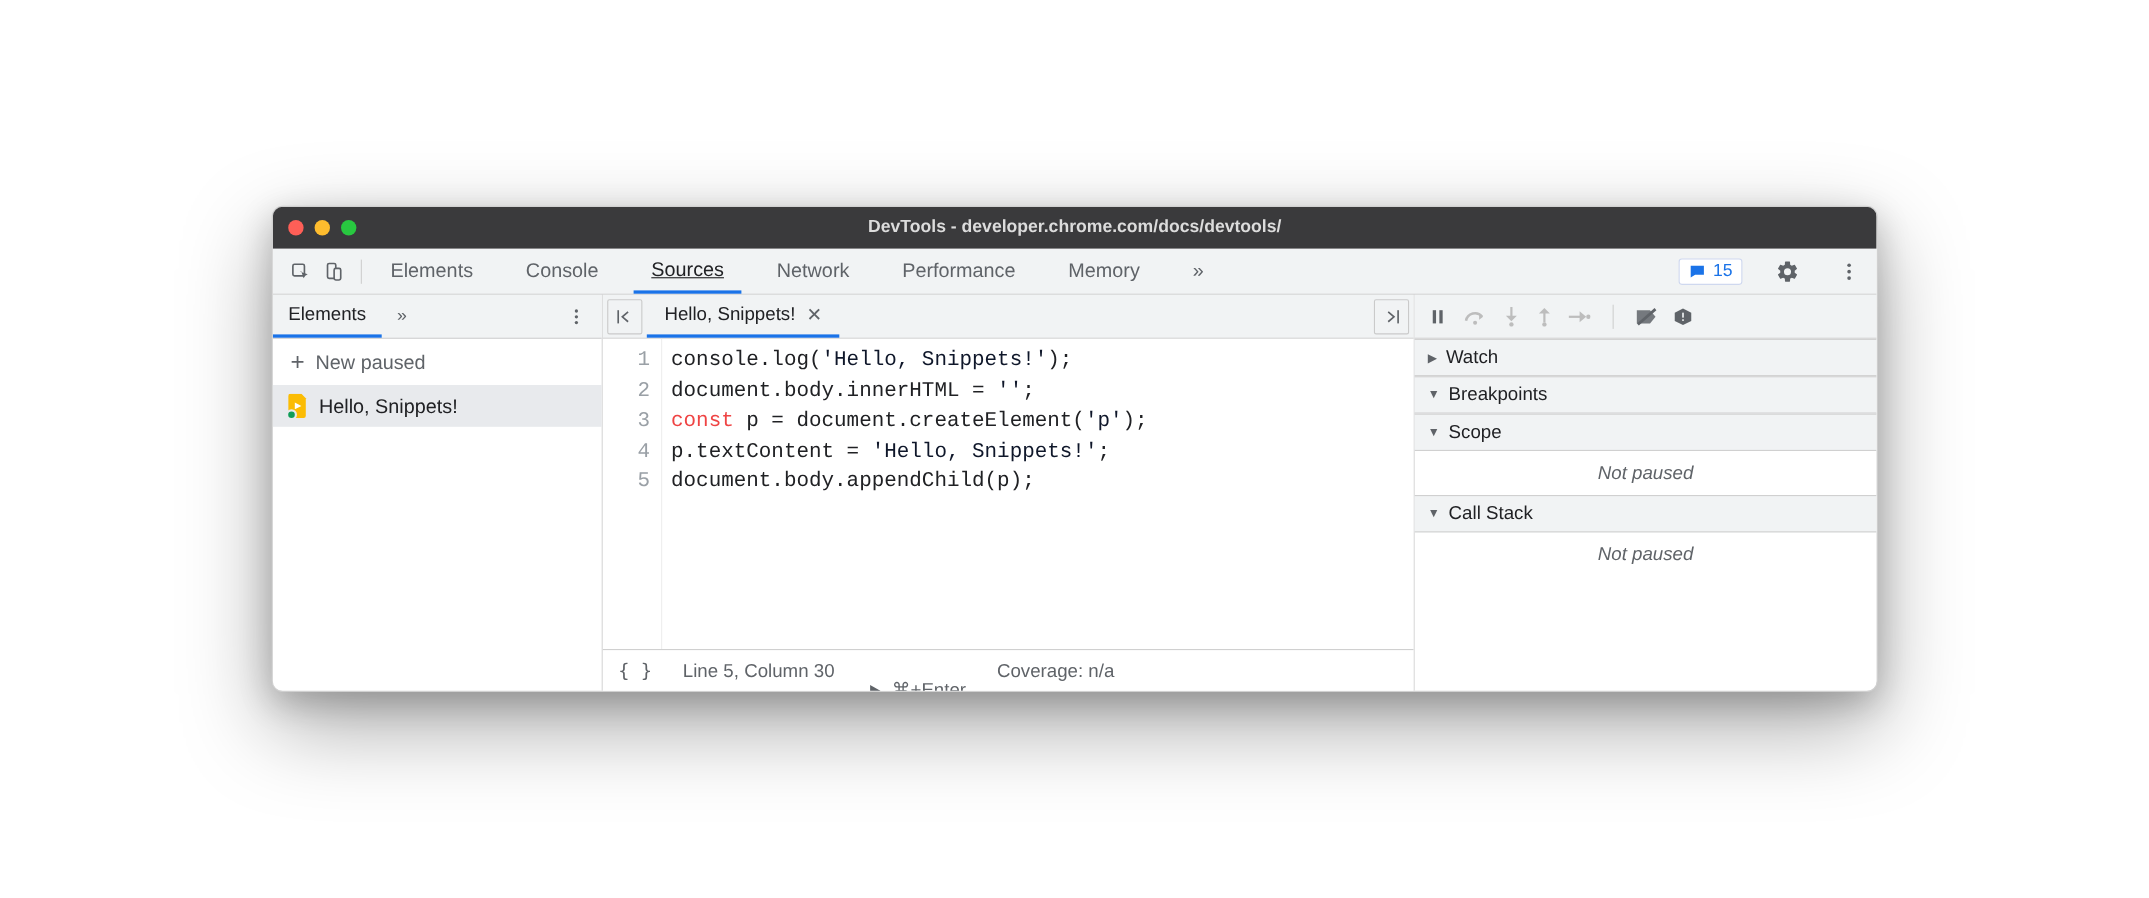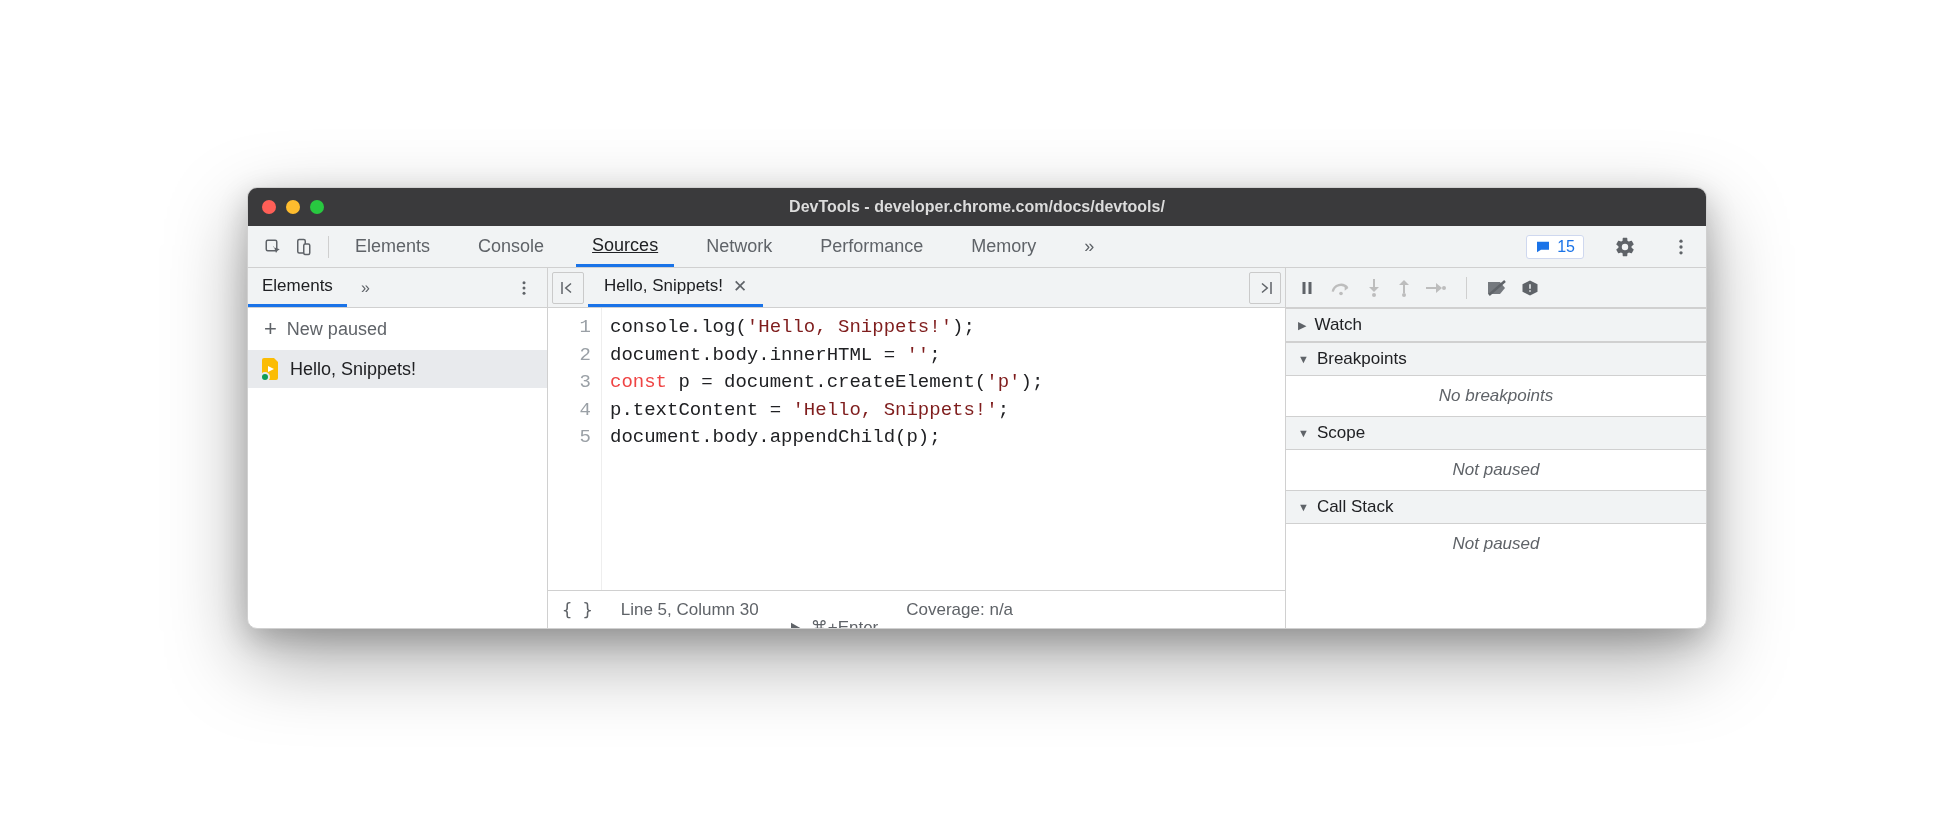--- a/index.html
+++ b/index.html
@@ -79,21 +79,21 @@
     display:flex;
     font-family: Menlo, Consolas, "Courier New", monospace;
     font-size: 19px;
     line-height: 1.45;
     color: #202124;
     overflow:auto;
     background:#fff;
   }
   .gutter { width:54px; text-align:right; padding:6px 10px 6px 0; color:#9aa0a6; border-right:1px solid #eee; user-select:none;}
   .code-lines { padding:6px 8px; white-space:pre; }
-  .tok-str { color:#7f1d1d; }
+  .tok-str { color:#0f172a; }
   .tok-kw { color:#ef4444; }
   .status-bar { height:38px; border-top:1px solid #d0d0d0; display:flex; align-items:center; gap:28px; padding:0 14px; color:#5f6368; font-size:17px; background:#fff; }
   .status-bar .pretty { font-family: Menlo, monospace; }
   .status-run { display:flex; align-items:center; gap:8px;margin-top:36px; }
   
   .debugger { width:420px; display:flex; flex-direction:column; }
   .debug-toolbar { height:40px; border-bottom:1px solid #d0d0d0; background:#f1f3f4; display:flex; align-items:center; gap:14px; padding:0 12px; color:#9aa0a6; }
   .debug-toolbar .sep2 { width:1px; height:22px; background:#cfcfcf; margin:0 6px; }
   .section-head { height:34px; display:flex; align-items:center; gap:8px; padding:0 12px; background:#f1f3f4; border-top:1px solid #d0d0d0; border-bottom:1px solid #d0d0d0; color:#202124; font-size:17px; cursor:pointer;}
   .section-head:first-of-type { border-top:none; }
@@ -294,21 +294,20 @@
 
       <div class="section-head">
         <span class="tri">▶</span>
         <span>Watch</span>
       </div>
 
       <div class="section-head">
         <span class="tri">▼</span>
         <span>Breakpoints</span>
       </div>
-      <div class="section-body">No breakpoints</div>
 
       <div class="section-head">
         <span class="tri">▼</span>
         <span>Scope</span>
       </div>
       <div class="section-body">Not paused</div>
 
       <div class="section-head">
         <span class="tri">▼</span>
         <span>Call Stack</span>

